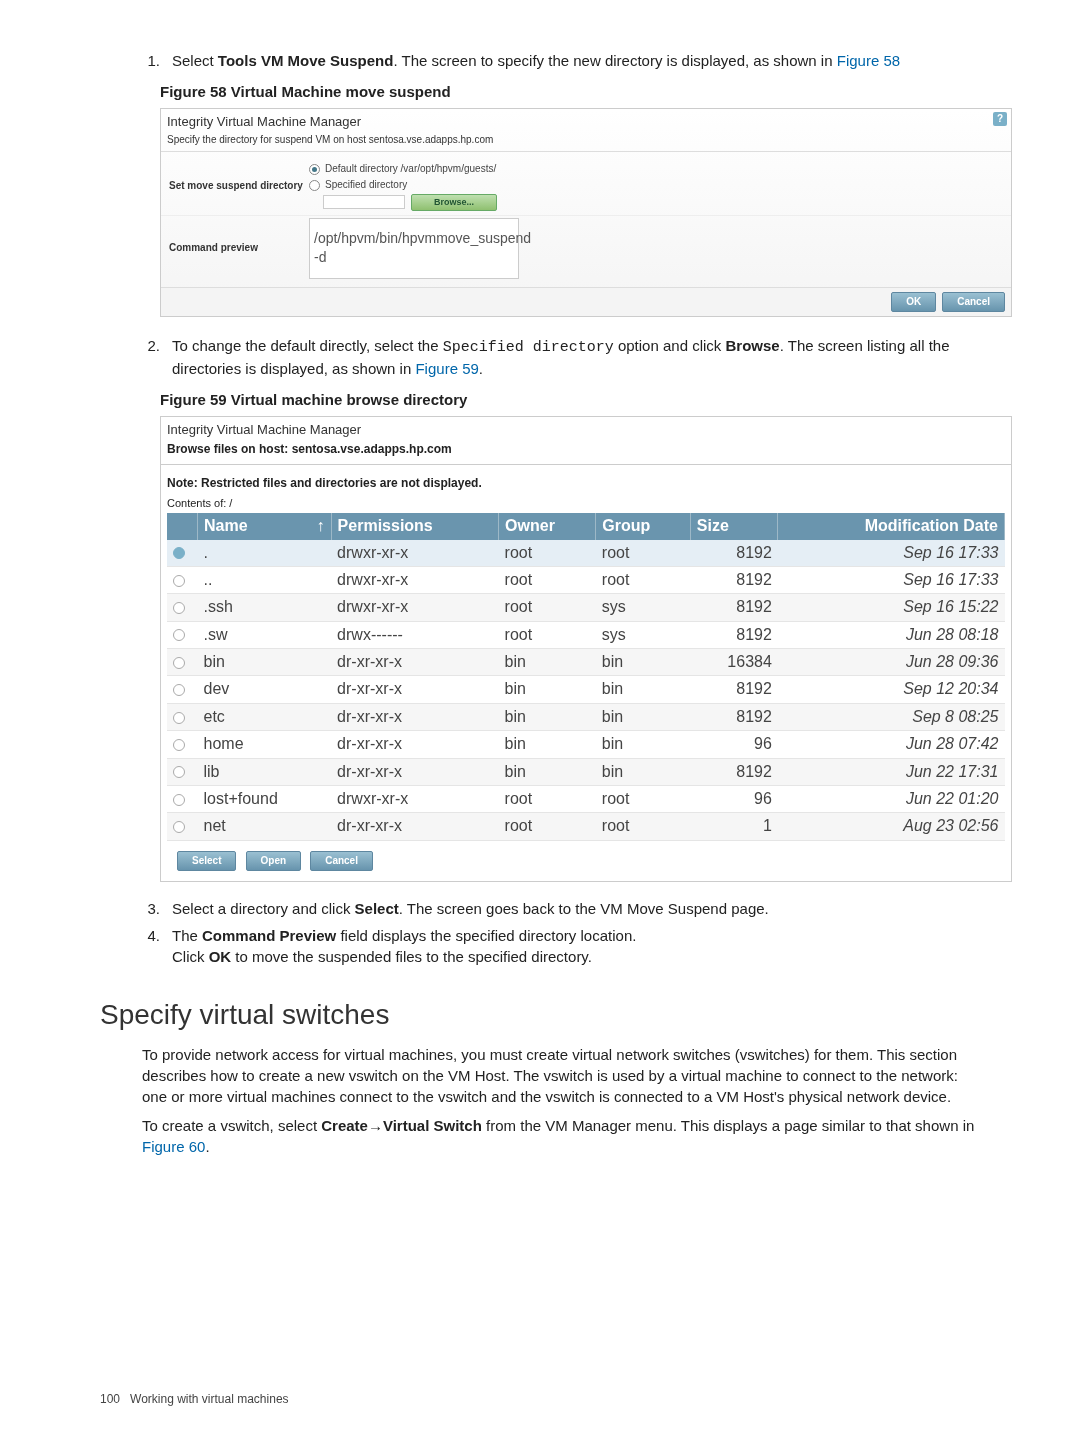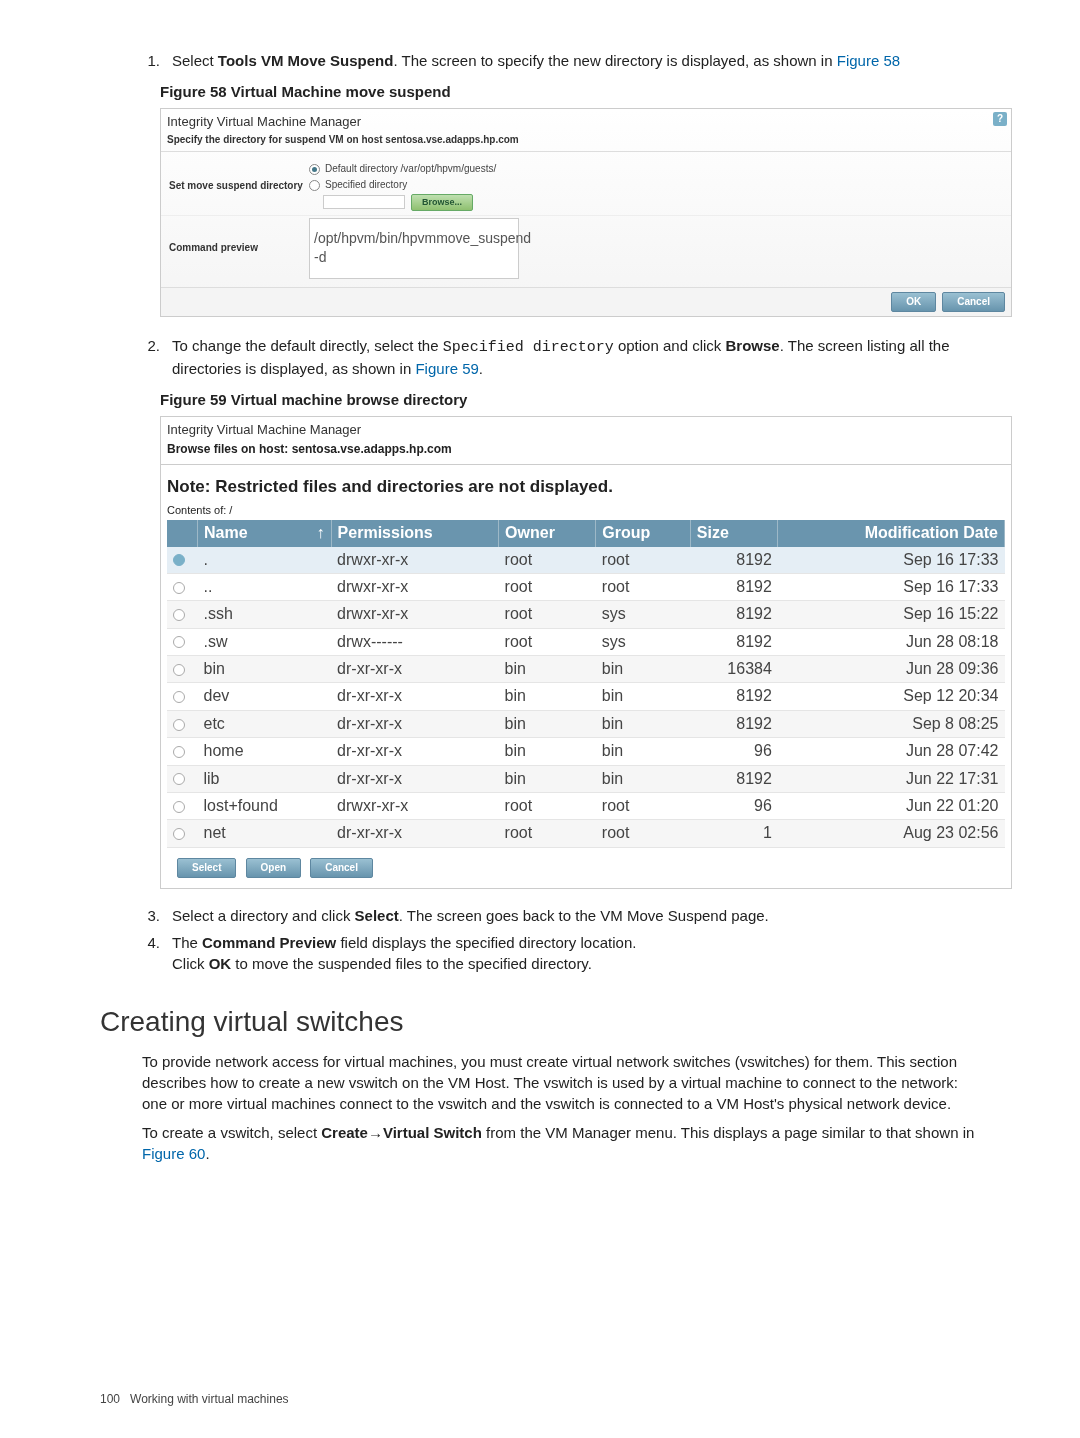--- a/index.html
+++ b/index.html
@@ -50,21 +50,21 @@
     width: 850px;
     font-size: 10px;
     background: linear-gradient(#ffffff,#f4f4f4);
   }
   .fig58-title {
     font-size: 13px;
     color: #333;
     padding: 4px 6px 0 6px;
   }
   .fig58-sub {
-    font-weight: bold;
+    font-weight: normal;
     padding: 2px 6px 4px 6px;
     color: #333;
     border-bottom: 1px solid #ddd;
   }
   .fig58-body {
     display: flex;
     flex-direction: column;
     padding: 6px 0;
   }
   .fig58-row {
@@ -92,21 +92,21 @@
     background:#fff;
   }
   .fig58-opts .radio.sel::after{
     content:""; width:5px; height:5px; background:#478; border-radius:50%;
   }
   .fig58-browse {
     display:inline-block;
     background: linear-gradient(#bfe0b0,#8fc070);
     border: 1px solid #6a6;
     color: #253; font-weight:bold;
-    font-size: 9px; padding: 1px 10px; border-radius:2px;
+    font-size: 9px; padding: 1px 22px; border-radius:2px;
   }
   .fig58-cmd {
     border: 1px solid #ccc;
     background:#fff;
     font-size: 14px;
     padding: 10px 4px;
     width: 200px;
     color:#555;
   }
   .fig58-footer{
@@ -133,21 +133,21 @@
   
   .fig59 {
     margin-left: 30px;
     width: 850px;
     border: 1px solid #ccc;
     font-size: 11px;
     background:#fff;
   }
   .fig59-title { font-size: 13px; padding: 4px 6px 2px 6px; color:#333; }
   .fig59-sub { font-weight:bold; padding: 0 6px 6px 6px; font-size:12px; border-bottom:1px solid #ccc;}
-  .fig59-note { font-weight:bold; padding: 10px 6px 4px 6px; font-size:17px;}
+  .fig59-note { font-weight:bold; padding: 10px 6px 4px 6px; font-size:12px;}
   .fig59-contents { padding: 0 6px 2px 6px; font-size:11px;}
   table.fbrowse {
     width: calc(100% - 12px);
     margin: 0 6px 4px 6px;
     border-collapse: collapse;
     font-size: 16px;
   }
   table.fbrowse th {
     background: #6a95ae;
     color: #fff;
@@ -159,21 +159,21 @@
   table.fbrowse th.mod { text-align:right; }
   table.fbrowse td {
     padding: 2px 6px;
     border-bottom: 1px solid #e5e5e5;
     color:#444;
   }
   table.fbrowse tr:nth-child(odd) td { background:#f6f6f6; }
   table.fbrowse tr:nth-child(even) td { background:#fff; }
   table.fbrowse tr.selected td { background:#e5eef5; }
   table.fbrowse td.size { text-align:right; }
-  table.fbrowse td.mod { text-align:right; }
+  table.fbrowse td.mod { text-align:right;font-style:italic; }
   .rowicon{
     display:inline-block; width:10px; height:10px;
     border:1px solid #aaa; border-radius:50%;
     background:#fff;
     margin-right:2px;
     vertical-align:middle;
   }
   .rowicon.sel{ background:#7ab0c8; border-color:#7ab0c8; }
   .fig59-btns{
     padding: 6px 10px 10px 10px;
@@ -395,21 +395,21 @@
     </li>
     <li>
       <div class="num">4.</div>
       <div class="body">
         <span>The </span><span class="bold">Command Preview</span><span> field displays the specified directory location.</span><br>
         <span>Click </span><span class="bold">OK</span><span> to move the suspended files to the specified directory.</span>
       </div>
     </li>
   </ol>
 
-  <h2 class="section">Creating virtual switches</h2>
+  <h2 class="section">Specify virtual switches</h2>
 
   <div class="para">To provide network access for virtual machines, you must create virtual network switches (vswitches) for them. This section describes how to create a new vswitch on the VM Host. The vswitch is used by a virtual machine to connect to the network: one or more virtual machines connect to the vswitch and the vswitch is connected to a VM Host's physical network device.</div>
 
   <div class="para">
     <span>To create a vswitch, select </span><span class="bold">Create</span><span class="arrow">→</span><span class="bold">Virtual Switch</span><span> from the VM Manager menu. This displays a page similar to that shown in </span><span class="link">Figure 60</span><span>.</span>
   </div>
 
   <div class="footer">
     <span>100</span>&nbsp;&nbsp;&nbsp;<span>Working with virtual machines</span>
   </div>

